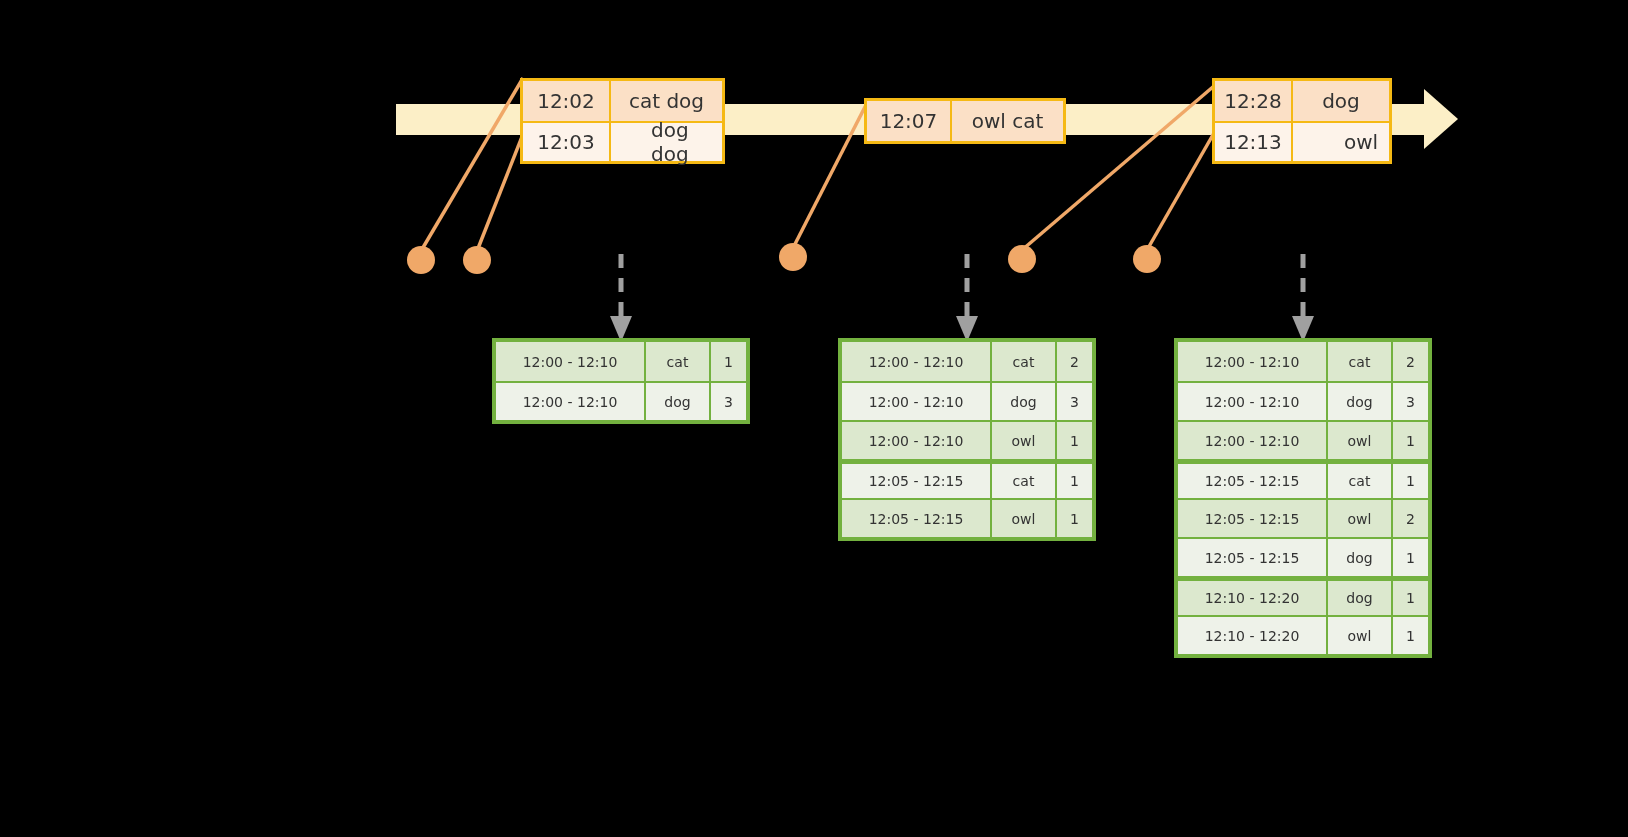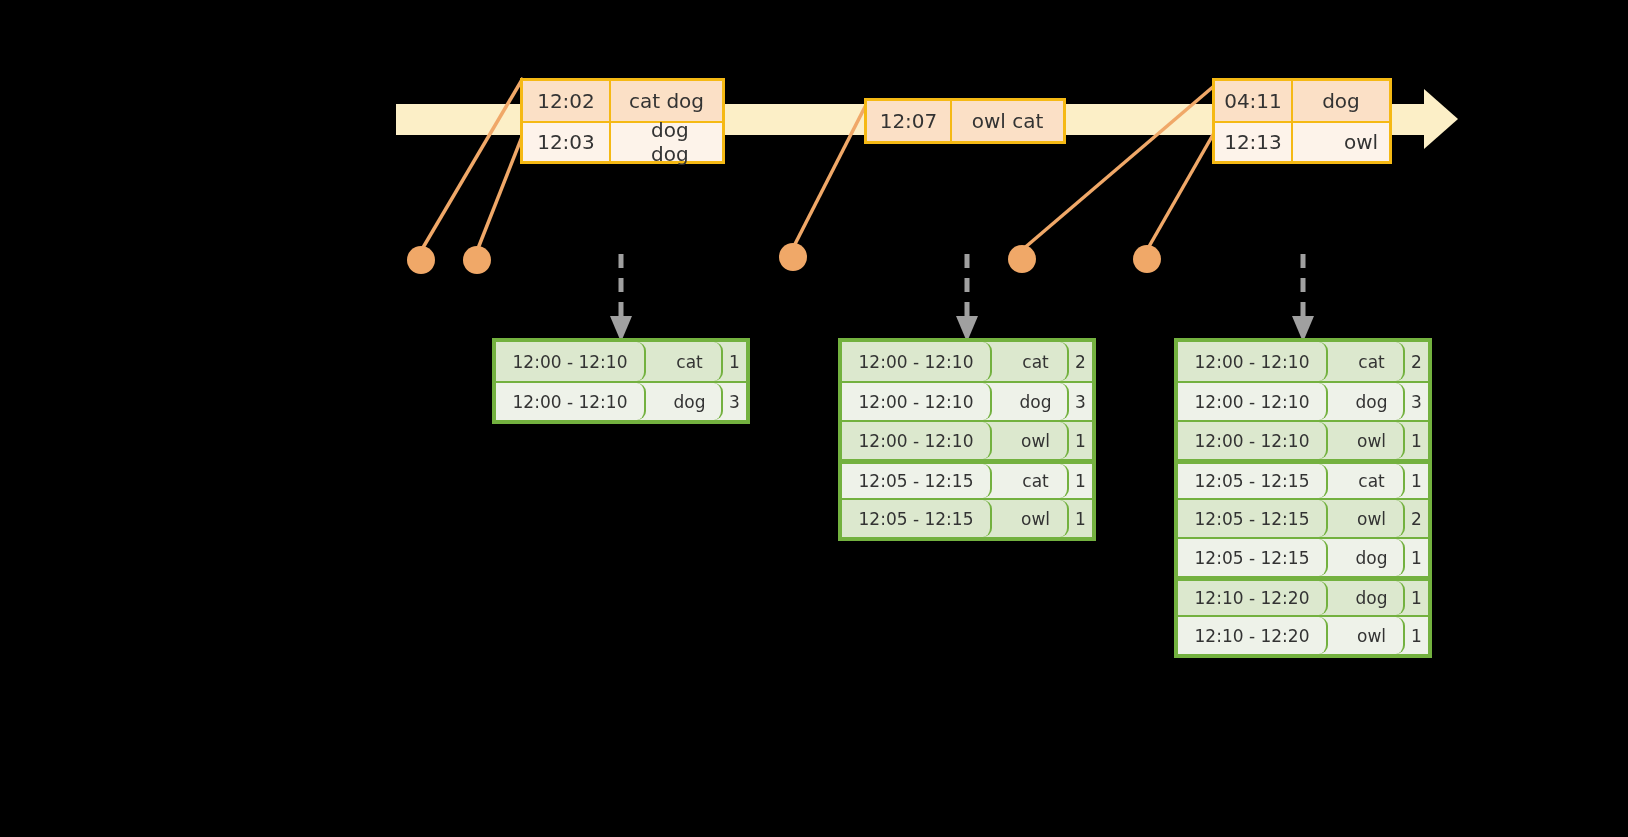--- a/index.html
+++ b/index.html
@@ -115,26 +115,25 @@
   }
   .res-row.shade-a { background: #DCE8CE; }
   .res-row.shade-b { background: #EEF2E9; }
   .res-row + .res-row { border-top: 2px solid #73B13F; }
   .res-row.group-start { border-top: 5px solid #73B13F; }
   .res-cell {
     box-sizing: border-box;
     display: flex;
     align-items: center;
     justify-content: center;
-    font-size: 17px;
+    font-size: 14px;
     color: #333333;
-    border-radius: 9px;
   }
   .res-cell.c-window { border-right: 2px solid #73B13F; }
-  .res-cell.c-key    { border-right: 2px solid #73B13F; margin-left: 12px; }
+  .res-cell.c-key    { border-right: 2px solid #73B13F; }
 
   #result-table-1 { left: 492px; top: 322px; width: 258px; }
   #result-table-1 .c-window { width: 150px; }
   #result-table-1 .c-key    { width: 65px; }
   #result-table-1 .c-count  { flex: 1; }
 
   #result-table-2 { left: 838px; top: 322px; width: 258px; }
   #result-table-2 .c-window { width: 150px; }
   #result-table-2 .c-key    { width: 65px; }
   #result-table-2 .c-count  { flex: 1; }
@@ -180,21 +179,21 @@
 
   <div class="event-box" id="event-box-2">
     <div class="event-row r0">
       <div class="event-time">12:07</div>
       <div class="event-text">owl cat</div>
     </div>
   </div>
 
   <div class="event-box" id="event-box-3">
     <div class="event-row r0">
-      <div class="event-time">04:11</div>
+      <div class="event-time">12:28</div>
       <div class="event-text">dog</div>
     </div>
     <div class="event-row r1">
       <div class="event-time">12:13</div>
       <div class="event-text">owl</div>
     </div>
   </div>
 
   <svg class="dash-arrow-svg" id="dash-arrow-1" viewBox="0 0 26 90" xmlns="http://www.w3.org/2000/svg">
     <line x1="13" y1="0" x2="13" y2="66" stroke="#A0A0A0" stroke-width="5" stroke-dasharray="14,10"></line>

